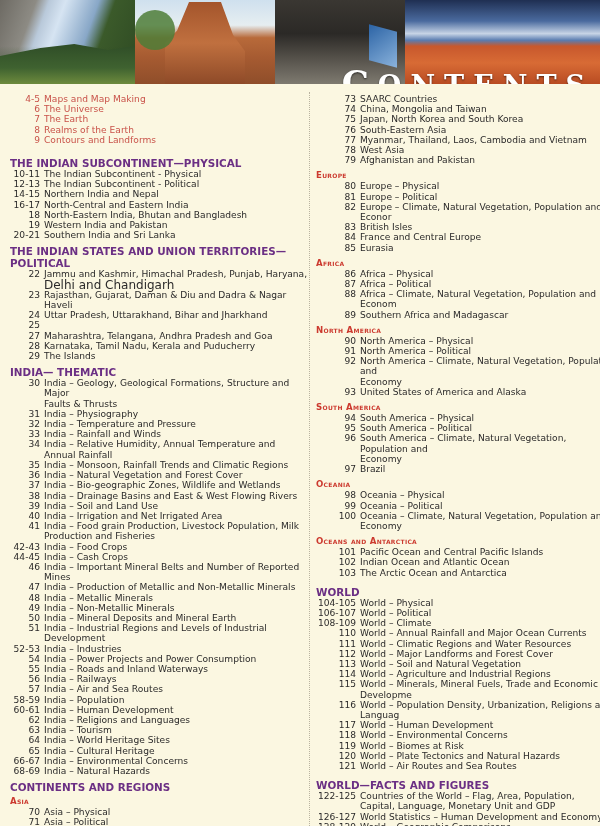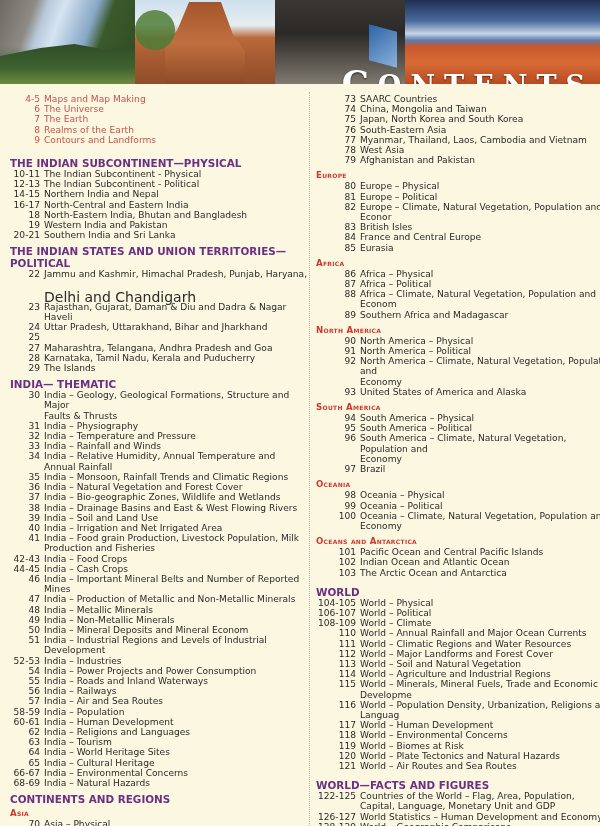--- a/index.html
+++ b/index.html
@@ -54,21 +54,21 @@
     .col-right .world .entry .num { width: 40px; }
     .entry .title { white-space: normal; }
     .intro .entry { color: #c9534a; }
     .intro .entry .num { width: 30px; }
     .intro { margin-bottom: 12px; }
 
     .sec-head { color: #6b2f84; font-weight: bold; font-size: 10.4px; line-height: 12px; }
     .sub-head { color: #cc3a2f; font-weight: bold; font-size: 8.6px; line-height: 11px; font-variant: small-caps; letter-spacing: 0.3px; margin-top: 3px; }
     .group { margin-bottom: 5px; }
     .right-top { margin-top: 0; }
-    .small-note { font-size: 14px; margin-top: 12px; }
+    .small-note { font-size: 12px; }
     .col-right .entry .title { overflow: visible; }
   </style>
 </head>
 <body>
 
 <div class="banner">
   <div class="panel p1"></div>
   <div class="panel p2"></div>
   <div class="panel p3"></div>
   <div class="panel p4"></div>
@@ -250,21 +250,21 @@
         <div class="entry">
           <span class="num">48</span>
           <span class="title">India – Metallic Minerals</span>
         </div>
         <div class="entry">
           <span class="num">49</span>
           <span class="title">India – Non-Metallic Minerals</span>
         </div>
         <div class="entry">
           <span class="num">50</span>
-          <span class="title">India – Mineral Deposits and Mineral Econom</span>
+          <span class="title">India – Mineral Deposits and Mineral Earth</span>
         </div>
         <div class="entry">
           <span class="num">51</span>
           <span class="title">India – Industrial Regions and Levels of Industrial Development</span>
         </div>
         <div class="entry">
           <span class="num">52-53</span>
           <span class="title">India – Industries</span>
         </div>
         <div class="entry">

